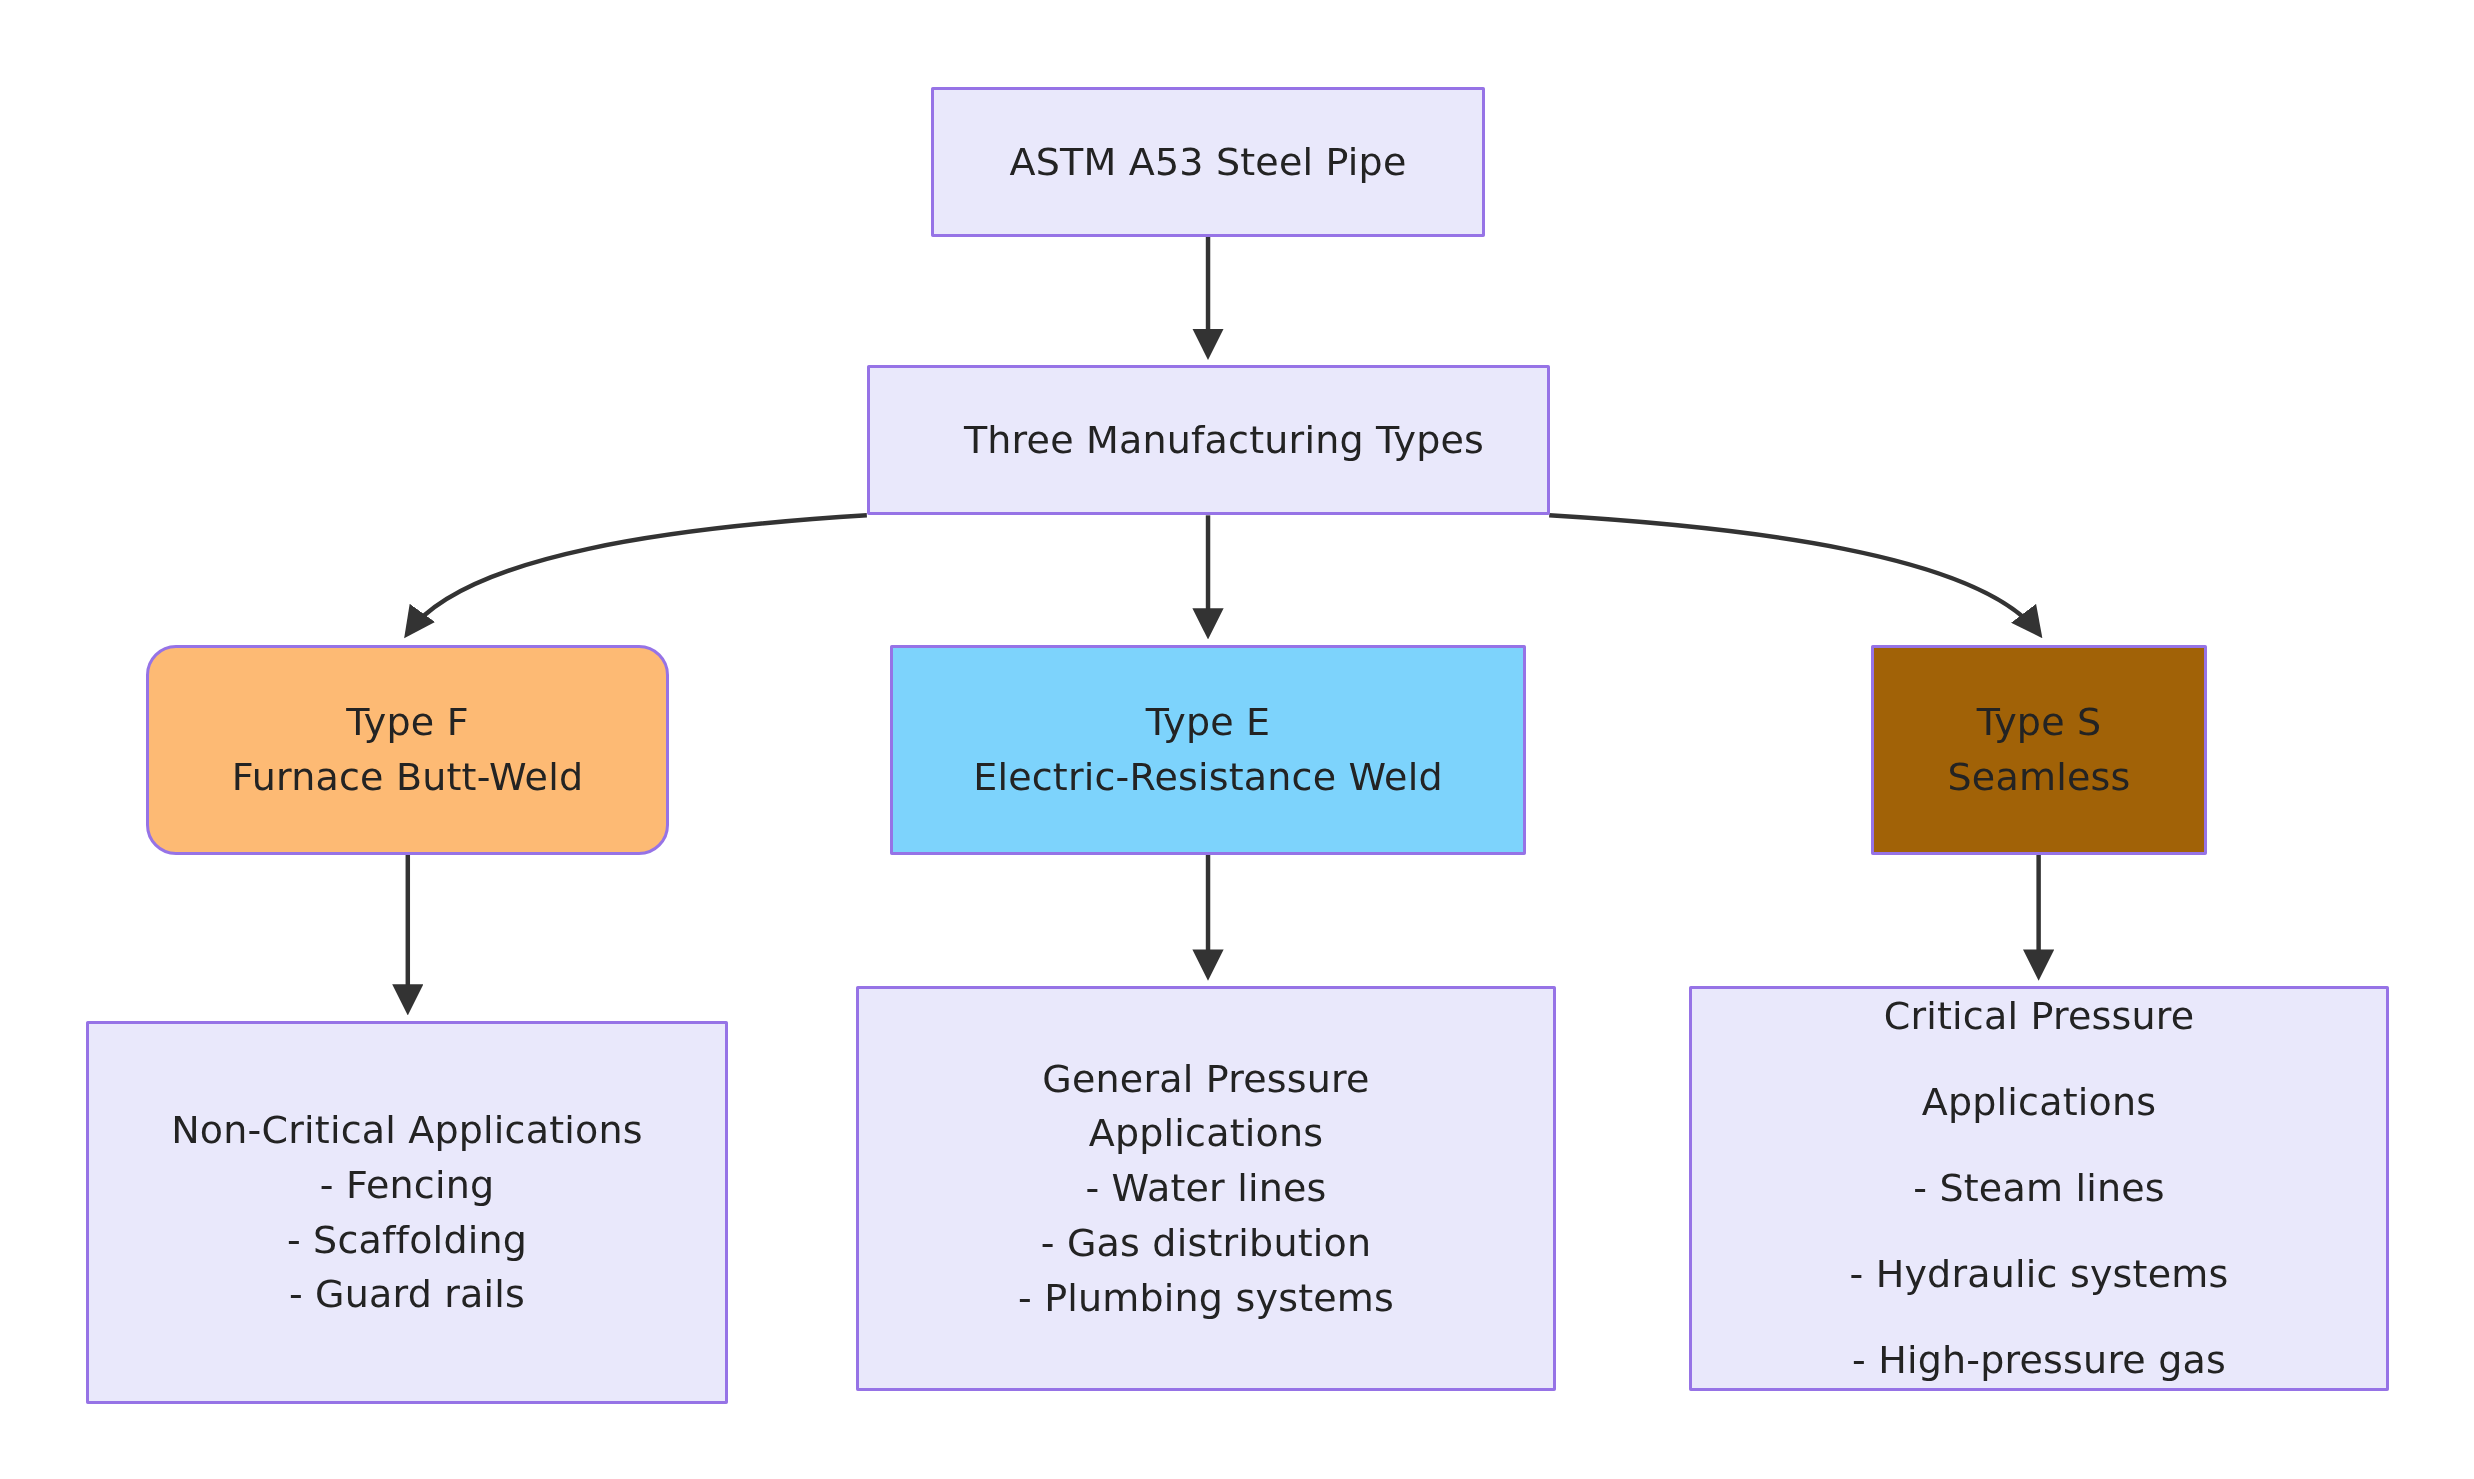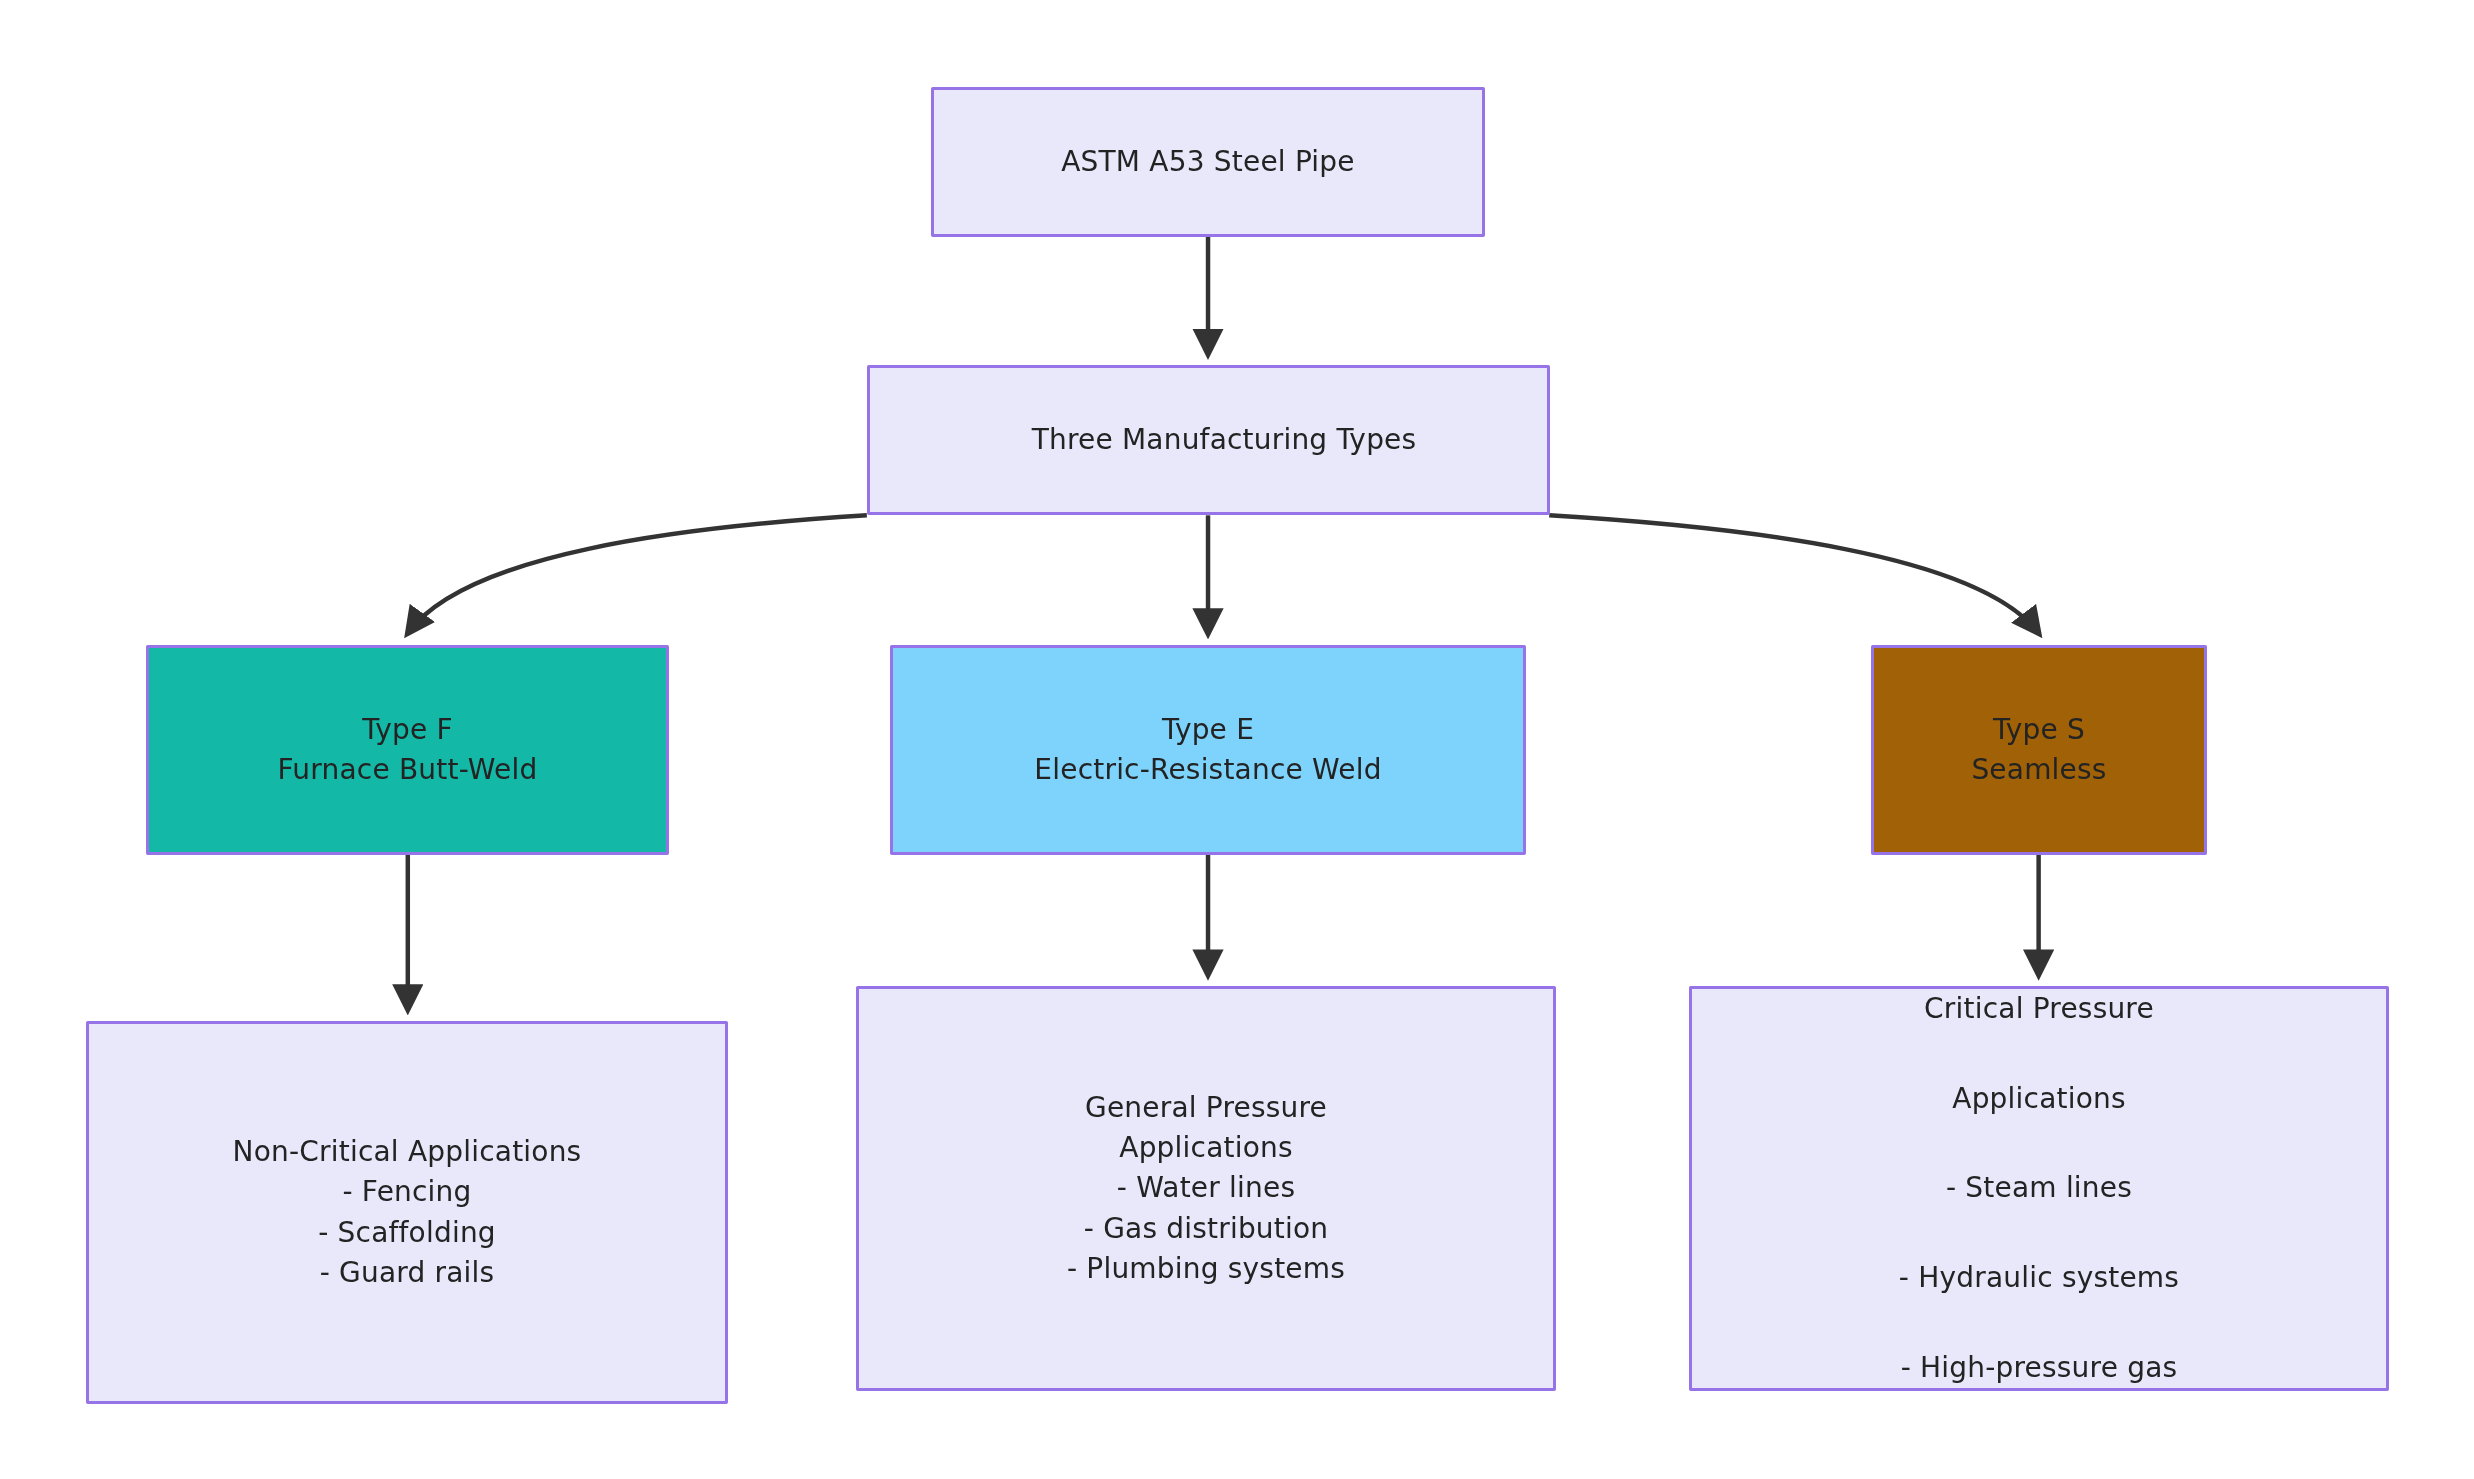--- a/index.html
+++ b/index.html
@@ -29,30 +29,30 @@
     position: absolute;
     box-sizing: border-box;
     border: 3.6px solid #9673e6;
     border-radius: 1.8px;
     display: flex;
     flex-direction: column;
     align-items: center;
     justify-content: center;
     text-align: center;
     color: #232323;
-    font-size: 28px;
+    font-size: 38px;
     line-height: 1.44;
     letter-spacing: 0.2px;
   }
   .node .line {
     display: block;
     white-space: nowrap;
   }
   .fill-lavender { background: #e9e8fb; }
-  .fill-cyan     { background: #14b8a6; }
+  .fill-cyan     { background: #fdba74; border-radius: 30px; }
   .fill-pink     { background: #7dd3fc; }
   .fill-green    { background: #a16207; }
 
   
   #node-root        { left: 931px; top: 87px;   width: 554px; height: 150px; }
   #node-types       { left: 867px;  top: 365px;  width: 683px; height: 150px; padding-left: 31px; }
   #node-type-f      { left: 146px;  top: 645px;  width: 523px; height: 210px; }
   #node-type-e      { left: 890px;  top: 645px;  width: 636px; height: 210px; }
   #node-type-s      { left: 1871px; top: 645px;  width: 336px; height: 210px; }
   #node-apps-f      { left: 86px;   top: 1021px; width: 642px; height: 383px; justify-content: center; }

